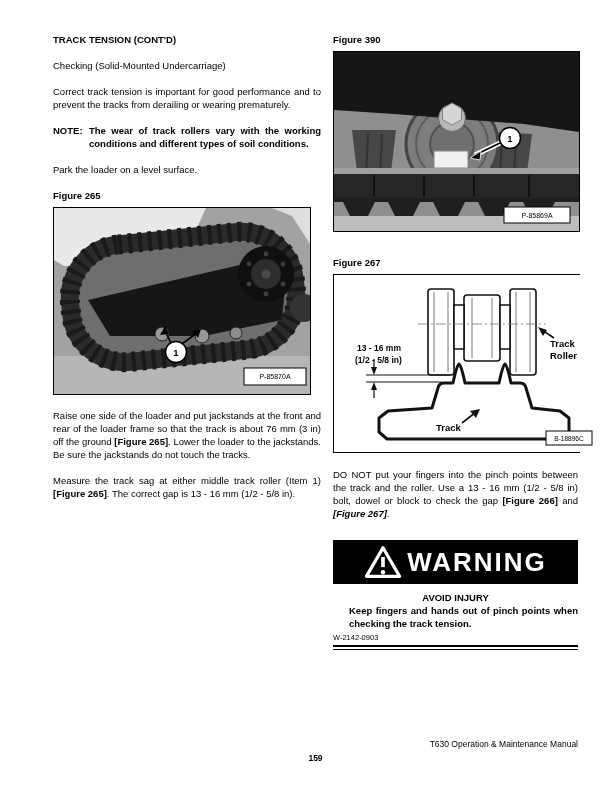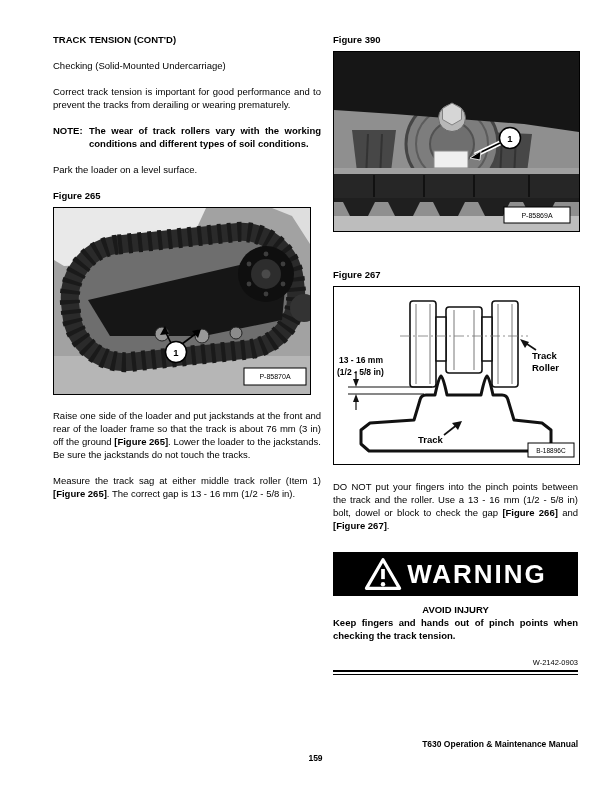--- a/index.html
+++ b/index.html
@@ -30,26 +30,26 @@
 
   .warning-box {
     margin-top: 20px;
     height: 44px;
     background: #000;
     display: flex; align-items: center; justify-content: center;
     gap: 5px;
   }
   .warning-word { color: #fff; font-size: 26px; font-weight: bold; letter-spacing: 2px; line-height: 1; }
   .warning-sub  { margin-top: 7px; text-align: center; font-size: 9.5px; font-weight: bold; line-height: 13px; }
-  .warning-text { font-size: 9.5px; font-weight: bold; line-height: 13px; text-align: justify; }
-  .warning-code { font-size: 7.5px; text-align: right; margin-top: 16px; line-height: 9px; }
+  .warning-text { font-size: 9.5px; font-weight: bold; line-height: 13px; text-align: justify; margin-left: 16px; }
+  .warning-code { font-size: 7.5px; margin-top: 3px; line-height: 9px; }
   .double-rule  { margin-top: 3px; height: 5px; border-top: 2px solid #000; border-bottom: 1px solid #000; }
 
   .footer-page  { position: absolute; left: 53px; width: 525px; top: 753px; text-align: center; font-size: 8.5px; font-weight: bold; }
-  .footer-title { position: absolute; right: 34px; top: 739px; font-size: 8.5px; font-weight: bold; }
+  .footer-title { position: absolute; right: 34px; top: 739px; font-size: 8.5px; font-weight: normal; }
 
   svg text { font-family: "Liberation Sans", sans-serif; }
   .svg-label { font-size: 7px; }
   .svg-callout-num { font-size: 9.5px; font-weight: bold; }
 </style>
 </head>
 <body>
 
 <div class="page">
 
@@ -147,22 +147,22 @@
         <line x1="166" y1="91" x2="141" y2="103" stroke="#fff" stroke-width="5"></line>
         <line x1="166" y1="91" x2="141" y2="103" stroke="#000" stroke-width="1.8"></line>
         <polygon points="136,106 147,99 146,108" fill="#000" stroke="#fff" stroke-width="0.8"></polygon>
         <circle cx="176" cy="86" r="10.5" fill="#fff" stroke="#000" stroke-width="1.5"></circle>
         <text class="svg-callout-num" x="176" y="89.5" text-anchor="middle">1</text>
         <rect x="170" y="155" width="66" height="16" fill="#fff" stroke="#000"></rect>
         <text class="svg-label" x="203" y="166" text-anchor="middle">P-85869A</text>
       </svg>
     </div>
 
-    <div class="fig-caption" style="margin-top:36px;">Figure 267</div>
-    <div class="fig-diagram" style="width:247px;">
+    <div class="fig-caption" style="margin-top:24px;">Figure 267</div>
+    <div class="fig-diagram" style="width:247px;padding-left:18px;">
       <svg width="245" height="177" viewBox="0 0 245 177">
         <rect width="245" height="177" fill="#ffffff"></rect>
 
         <g fill="#ffffff" stroke="#111" stroke-width="1.6" stroke-linejoin="round">
           <rect x="76" y="14" width="26" height="86" rx="3"></rect>
           <rect x="158" y="14" width="26" height="86" rx="3"></rect>
           <rect x="112" y="20" width="36" height="66" rx="3"></rect>
           <rect x="102" y="30" width="10" height="44"></rect>
           <rect x="148" y="30" width="10" height="44"></rect>
         </g>
@@ -195,21 +195,21 @@
         <text x="198" y="84" font-size="9.5" font-weight="bold">Roller</text>
 
         <line x1="110" y1="148" x2="124" y2="137" stroke="#111" stroke-width="1.6"></line>
         <polygon points="128,134 118,136 124,143" fill="#111"></polygon>
         <text x="84" y="156" font-size="9.5" font-weight="bold">Track</text>
         <rect x="194" y="156" width="46" height="14" fill="#fff" stroke="#000"></rect>
         <text x="217" y="166" font-size="6.5" text-anchor="middle">B-18896C</text>
       </svg>
     </div>
 
-    <div class="para"><span>DO NOT put your fingers into the pinch points between the track and the roller. Use a 13 - 16 mm (1/2 - 5/8 in) bolt, dowel or block to check the gap </span><span style="font-weight: bold;">[Figure 266]</span><span> and </span><span style="font-weight: bold;">[Figure 267]</span><span>.</span></div>
+    <div class="para"><span>DO NOT put your fingers into the pinch points between the track and the roller. Use a 13 - 16 mm (1/2 - 5/8 in) bolt, dowel or block to check the gap </span><span style="font-weight: bold;">[Figure 266]</span><span> and </span><span style="font-weight: bold; font-style: italic;">[Figure 267]</span><span>.</span></div>
 
     <div class="warning-box">
       <svg width="38" height="35" viewBox="0 0 40 38">
         <polygon points="20,3 38,34 2,34" fill="none" stroke="#fff" stroke-width="3.5" stroke-linejoin="round"></polygon>
         <line x1="20" y1="13" x2="20" y2="24" stroke="#fff" stroke-width="4"></line>
         <circle cx="20" cy="29.5" r="2.4" fill="#fff"></circle>
       </svg>
       <span class="warning-word">WARNING</span>
     </div>
     <div class="warning-sub">AVOID INJURY</div>

